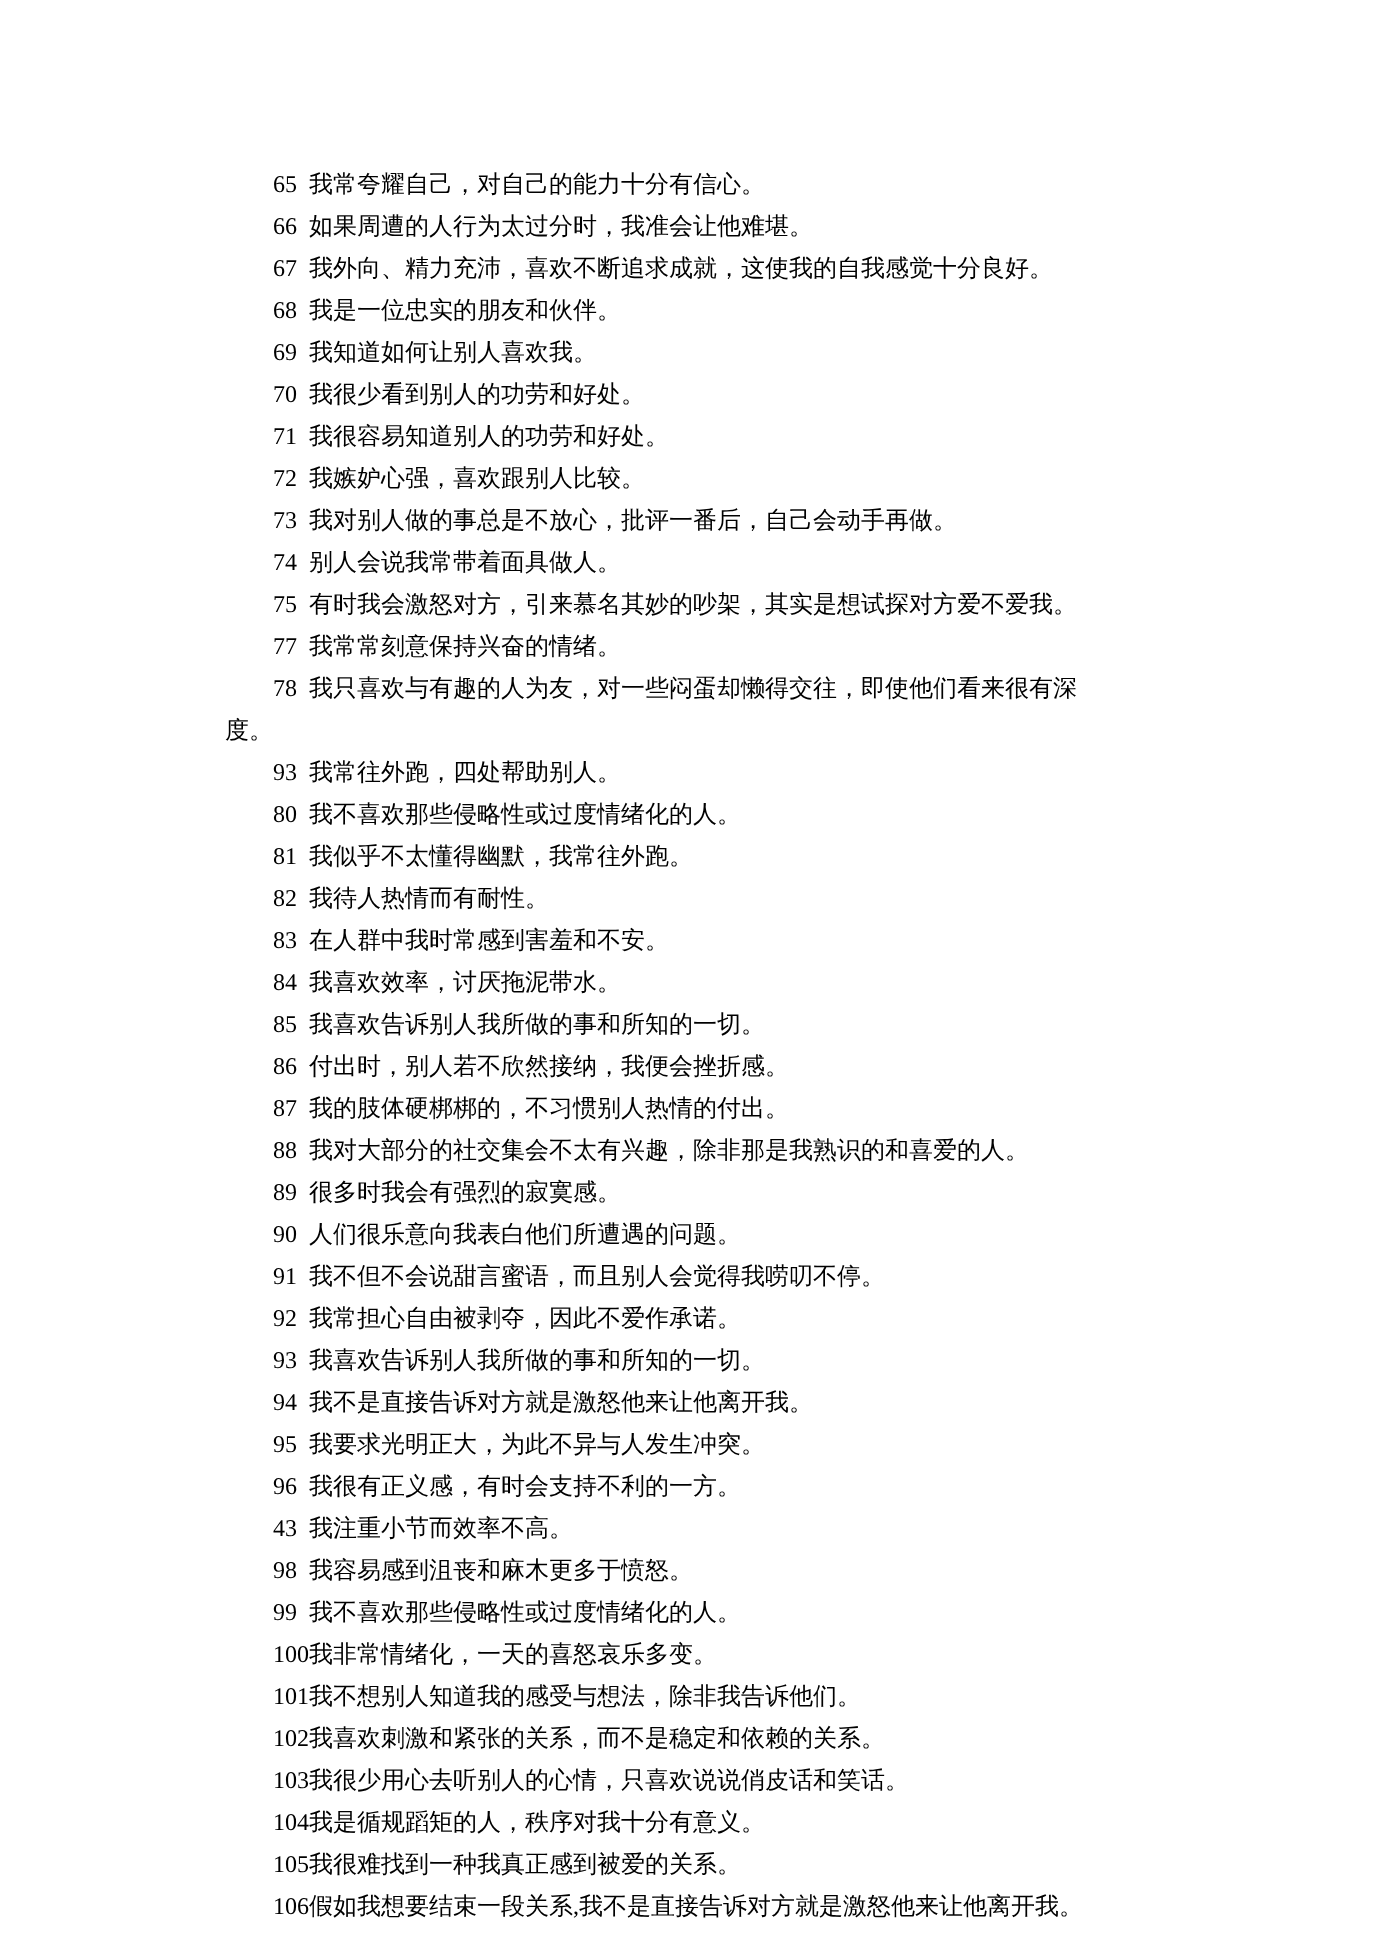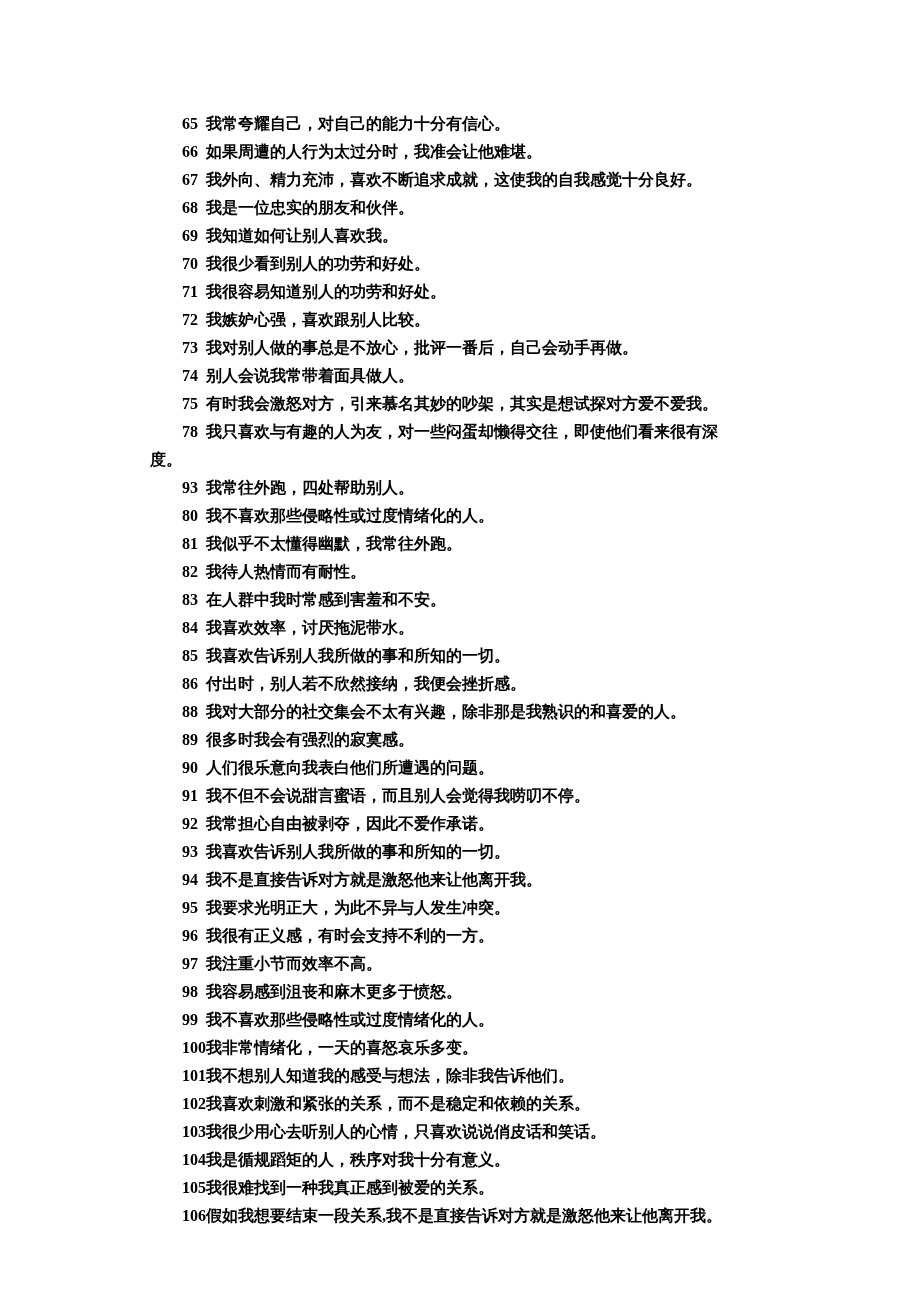--- a/index.html
+++ b/index.html
@@ -10,21 +10,20 @@
     font-size: 16px;
     color: #000;
     width: 920px;
     line-height: 1.75;
   }
   .page {
     padding: 110px 130px 90px 150px;
   }
   .item {
     text-indent: 1em;
-    font-weight: bold;
   }
   .item .num {
     display: inline-block;
     min-width: 2.5em;
     text-align: left;
   }
   .item .cont {
     white-space: normal;
   }
   .continuation {
@@ -39,40 +38,42 @@
     <div class="item"><span class="num">66</span><span class="cont">如果周遭的人行为太过分时，我准会让他难堪。</span></div>
     <div class="item"><span class="num">67</span><span class="cont">我外向、精力充沛，喜欢不断追求成就，这使我的自我感觉十分良好。</span></div>
     <div class="item"><span class="num">68</span><span class="cont">我是一位忠实的朋友和伙伴。</span></div>
     <div class="item"><span class="num">69</span><span class="cont">我知道如何让别人喜欢我。</span></div>
     <div class="item"><span class="num">70</span><span class="cont">我很少看到别人的功劳和好处。</span></div>
     <div class="item"><span class="num">71</span><span class="cont">我很容易知道别人的功劳和好处。</span></div>
     <div class="item"><span class="num">72</span><span class="cont">我嫉妒心强，喜欢跟别人比较。</span></div>
     <div class="item"><span class="num">73</span><span class="cont">我对别人做的事总是不放心，批评一番后，自己会动手再做。</span></div>
     <div class="item"><span class="num">74</span><span class="cont">别人会说我常带着面具做人。</span></div>
     <div class="item"><span class="num">75</span><span class="cont">有时我会激怒对方，引来慕名其妙的吵架，其实是想试探对方爱不爱我。</span></div>
+    <div class="item"><span class="num">77</span><span class="cont">我常常刻意保持兴奋的情绪。</span></div>
     <div class="item"><span class="num">78</span><span class="cont">我只喜欢与有趣的人为友，对一些闷蛋却懒得交往，即使他们看来很有深</span></div>
     <div class="item continuation">度。</div>
     <div class="item"><span class="num">93</span><span class="cont">我常往外跑，四处帮助别人。</span></div>
     <div class="item"><span class="num">80</span><span class="cont">我不喜欢那些侵略性或过度情绪化的人。</span></div>
     <div class="item"><span class="num">81</span><span class="cont">我似乎不太懂得幽默，我常往外跑。</span></div>
     <div class="item"><span class="num">82</span><span class="cont">我待人热情而有耐性。</span></div>
     <div class="item"><span class="num">83</span><span class="cont">在人群中我时常感到害羞和不安。</span></div>
     <div class="item"><span class="num">84</span><span class="cont">我喜欢效率，讨厌拖泥带水。</span></div>
     <div class="item"><span class="num">85</span><span class="cont">我喜欢告诉别人我所做的事和所知的一切。</span></div>
     <div class="item"><span class="num">86</span><span class="cont">付出时，别人若不欣然接纳，我便会挫折感。</span></div>
+    <div class="item"><span class="num">87</span><span class="cont">我的肢体硬梆梆的，不习惯别人热情的付出。</span></div>
     <div class="item"><span class="num">88</span><span class="cont">我对大部分的社交集会不太有兴趣，除非那是我熟识的和喜爱的人。</span></div>
     <div class="item"><span class="num">89</span><span class="cont">很多时我会有强烈的寂寞感。</span></div>
     <div class="item"><span class="num">90</span><span class="cont">人们很乐意向我表白他们所遭遇的问题。</span></div>
     <div class="item"><span class="num">91</span><span class="cont">我不但不会说甜言蜜语，而且别人会觉得我唠叨不停。</span></div>
     <div class="item"><span class="num">92</span><span class="cont">我常担心自由被剥夺，因此不爱作承诺。</span></div>
     <div class="item"><span class="num">93</span><span class="cont">我喜欢告诉别人我所做的事和所知的一切。</span></div>
     <div class="item"><span class="num">94</span><span class="cont">我不是直接告诉对方就是激怒他来让他离开我。</span></div>
     <div class="item"><span class="num">95</span><span class="cont">我要求光明正大，为此不异与人发生冲突。</span></div>
     <div class="item"><span class="num">96</span><span class="cont">我很有正义感，有时会支持不利的一方。</span></div>
-    <div class="item"><span class="num">97</span><span class="cont">我注重小节而效率不高。</span></div>
+    <div class="item"><span class="num">43</span><span class="cont">我注重小节而效率不高。</span></div>
     <div class="item"><span class="num">98</span><span class="cont">我容易感到沮丧和麻木更多于愤怒。</span></div>
     <div class="item"><span class="num">99</span><span class="cont">我不喜欢那些侵略性或过度情绪化的人。</span></div>
     <div class="item"><span class="num">100</span><span class="cont">我非常情绪化，一天的喜怒哀乐多变。</span></div>
     <div class="item"><span class="num">101</span><span class="cont">我不想别人知道我的感受与想法，除非我告诉他们。</span></div>
     <div class="item"><span class="num">102</span><span class="cont">我喜欢刺激和紧张的关系，而不是稳定和依赖的关系。</span></div>
     <div class="item"><span class="num">103</span><span class="cont">我很少用心去听别人的心情，只喜欢说说俏皮话和笑话。</span></div>
     <div class="item"><span class="num">104</span><span class="cont">我是循规蹈矩的人，秩序对我十分有意义。</span></div>
     <div class="item"><span class="num">105</span><span class="cont">我很难找到一种我真正感到被爱的关系。</span></div>
     <div class="item"><span class="num">106</span><span class="cont">假如我想要结束一段关系,我不是直接告诉对方就是激怒他来让他离开我。</span></div>
   </div>

